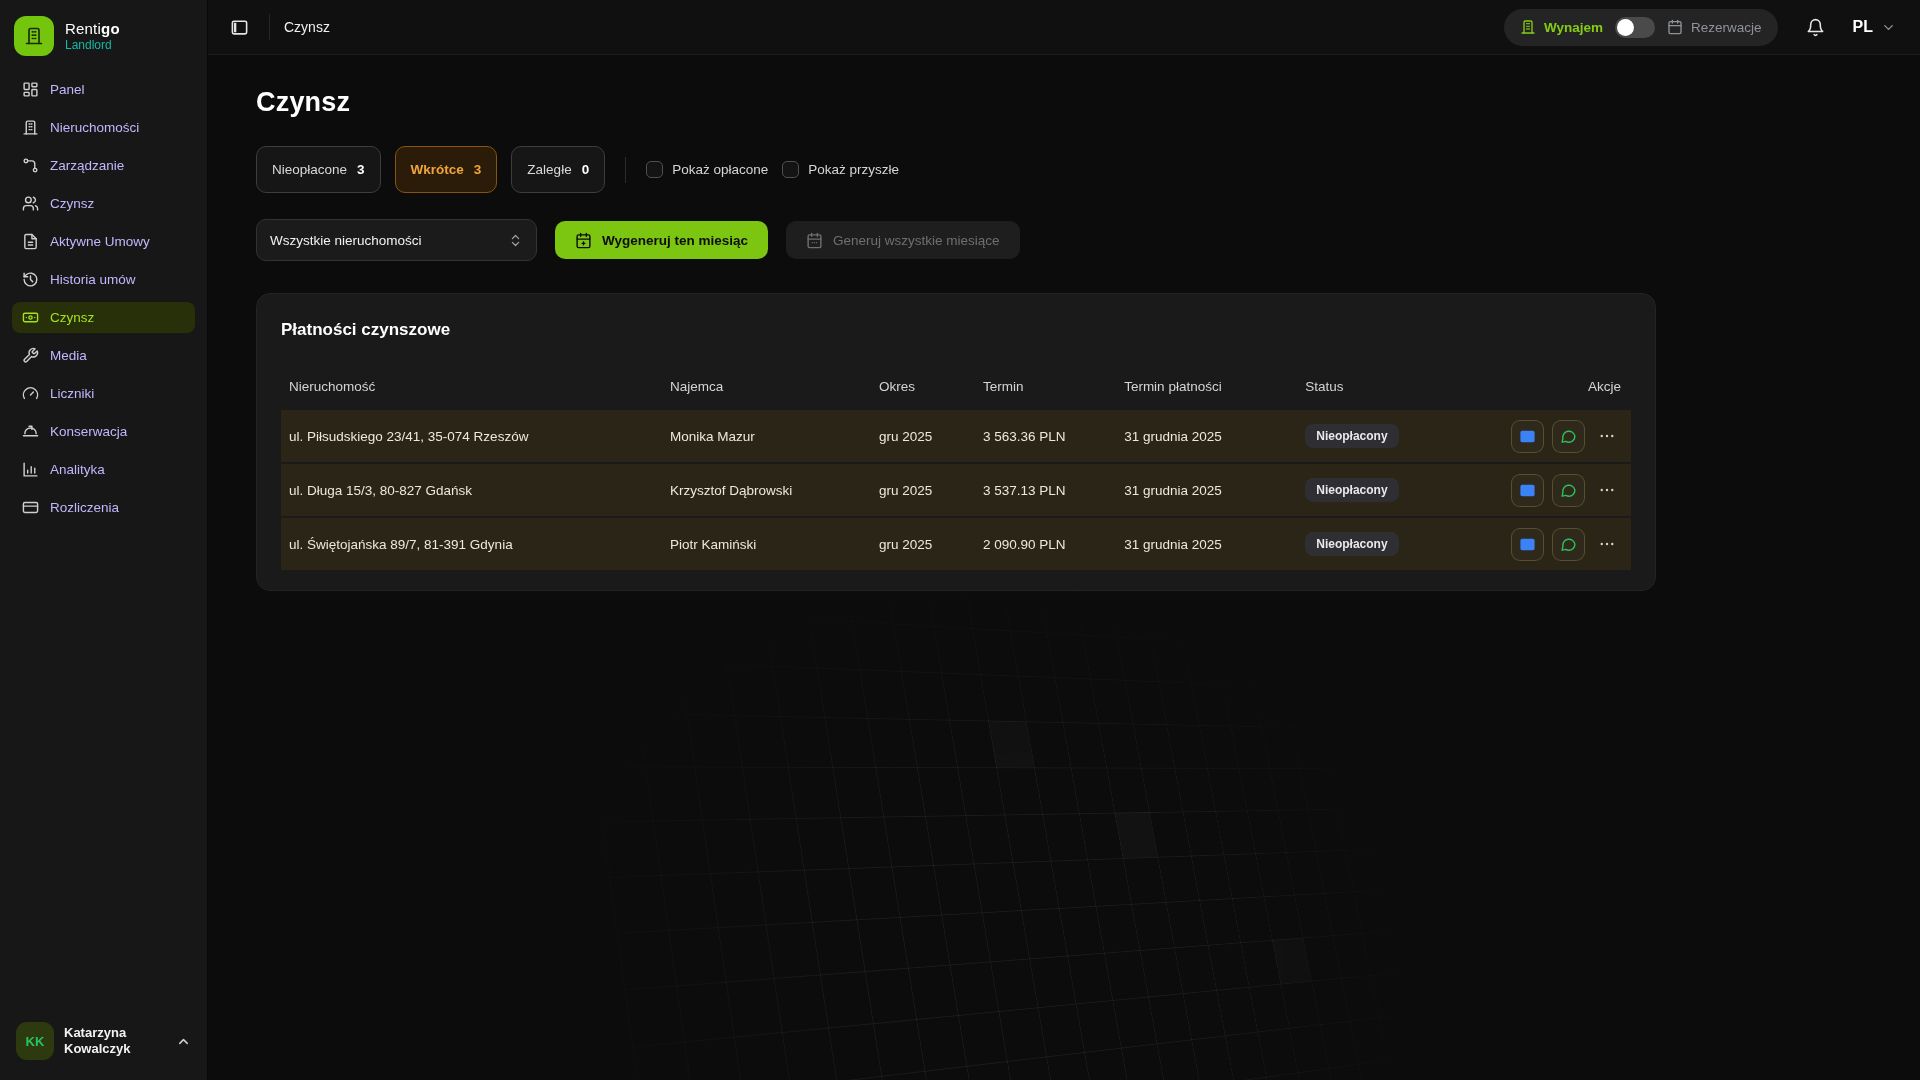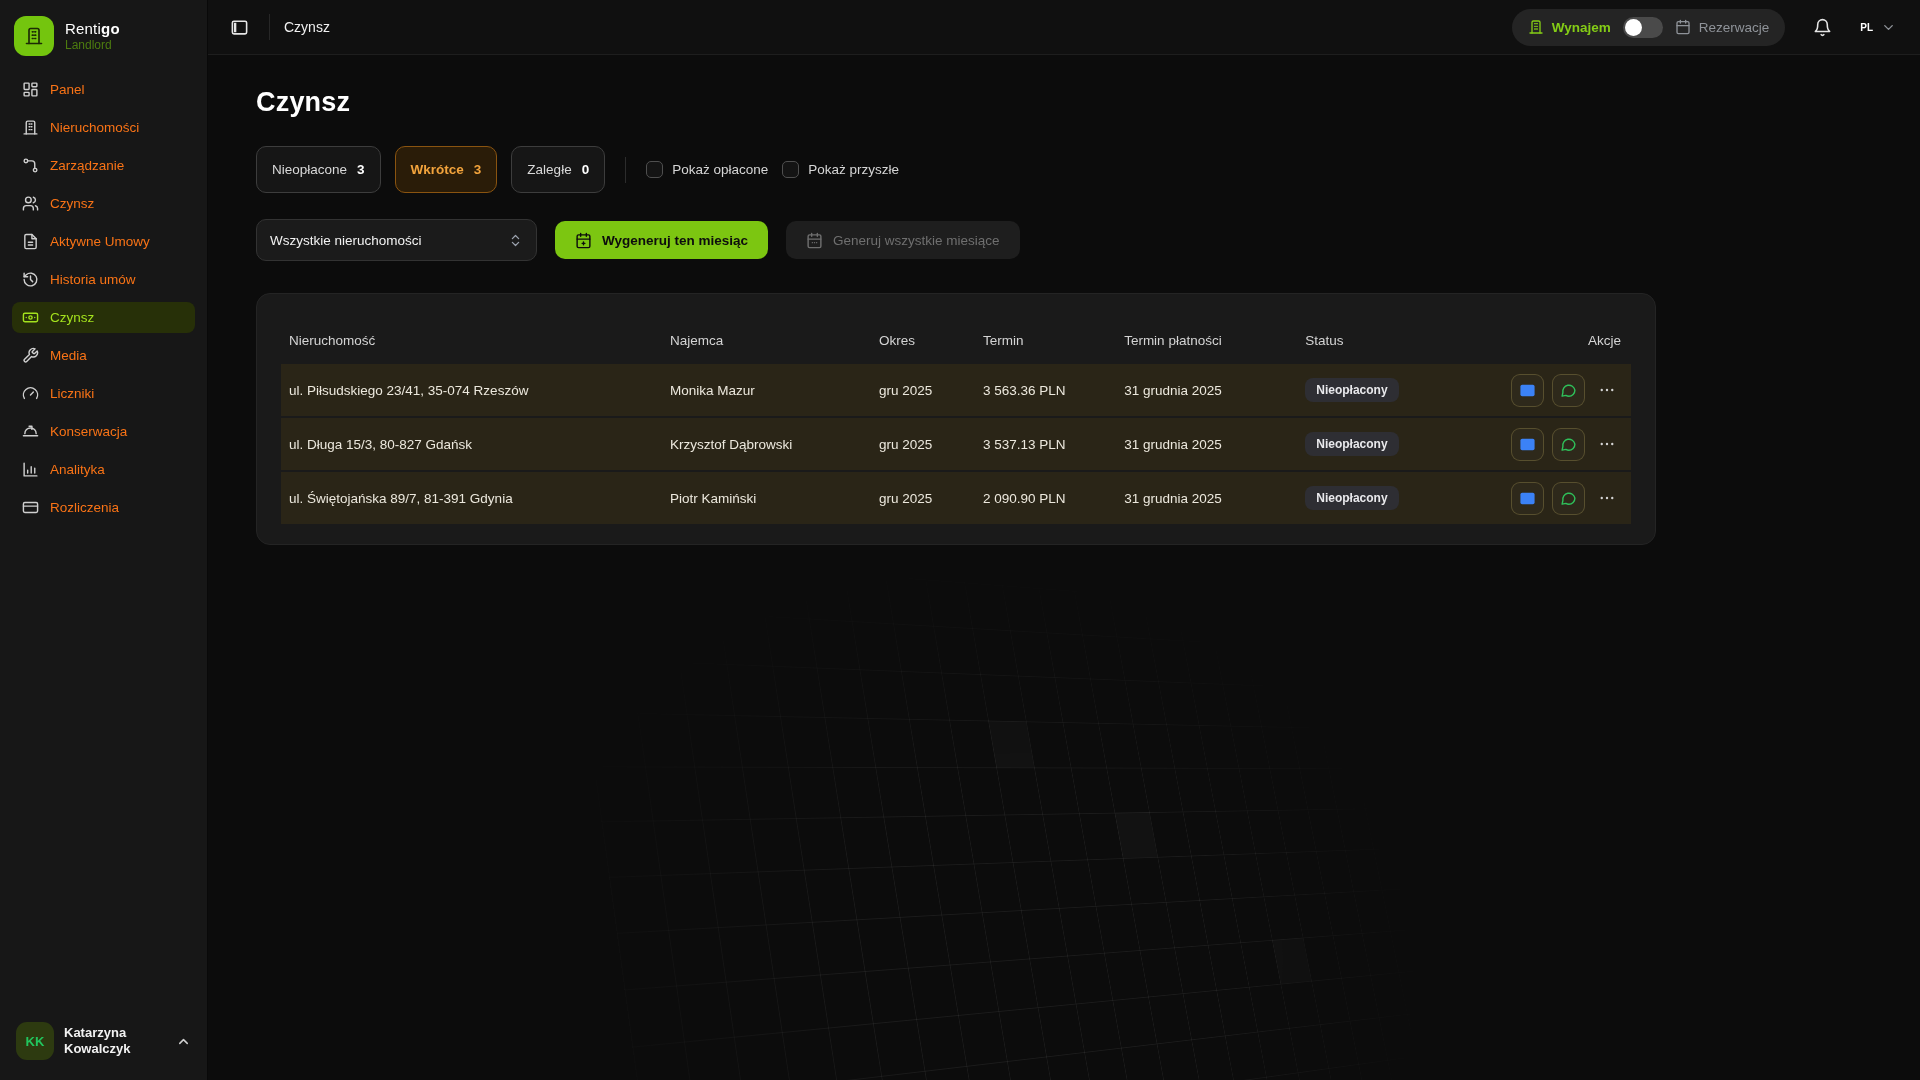--- a/index.html
+++ b/index.html
@@ -8,24 +8,24 @@
   .app { display:flex; width:1920px; height:1080px; }
 
   
   .sidebar { width:208px; height:100%; background:#171717; border-right:1px solid #090909;
     display:flex; flex-direction:column; padding:14px 12px 16px; flex-shrink:0; }
   .brand { display:flex; align-items:center; gap:11px; padding:2px 2px 18px; }
   .brand-logo { width:40px; height:40px; border-radius:12px; background:#74c50e; color:#1c2b05;
     display:flex; align-items:center; justify-content:center; flex-shrink:0; }
   .brand-name { font-size:15px; color:#fff; letter-spacing:.2px; }
   .brand-name b { font-weight:700; }
-  .brand-sub { font-size:12px; color:#4d7c0f; margin-top:1px; }
+  .brand-sub { font-size:12px; color:#14b8a6; margin-top:1px; }
   .nav { display:flex; flex-direction:column; gap:7px; }
   .nav-item { display:flex; align-items:center; gap:11px; height:31px; padding:0 10px;
-    border-radius:8px; color:#f97316; font-size:13.5px; cursor:pointer; }
+    border-radius:8px; color:#c4b5fd; font-size:13.5px; cursor:pointer; }
   .nav-item .ic { display:flex; color:#d0d0d0; }
   .nav-item.active { background:#273008; color:#a4e21d; }
   .nav-item.active .ic { color:#a4e21d; }
   .side-spacer { flex:1; }
   .user { display:flex; align-items:center; gap:10px; padding:4px 4px; cursor:pointer; }
   .avatar { width:38px; height:38px; border-radius:11px; background:#2d3a10; color:#22c55e;
     font-size:13px; font-weight:700; display:flex; align-items:center; justify-content:center; }
   .user-name { font-size:13px; font-weight:700; color:#f2f2f2; line-height:1.25; flex:1; }
   .user .chev { color:#cfcfcf; display:flex; }
 
@@ -39,21 +39,21 @@
   .breadcrumb { font-size:14px; color:#f0f0f0; }
   .topbar-right { margin-left:auto; display:flex; align-items:center; gap:22px; }
   .mode-pill { display:flex; align-items:center; gap:12px; background:#242424; border-radius:999px;
     padding:8px 16px; }
   .mode-left { display:flex; align-items:center; gap:8px; color:#84cc16; font-size:13.5px;
     font-weight:700; cursor:pointer; }
   .mode-right { display:flex; align-items:center; gap:8px; color:#8f9399; font-size:13.5px; cursor:pointer; }
   .switch { width:40px; height:21px; background:#4a4a4a; border-radius:999px; position:relative; cursor:pointer; }
   .switch .knob { position:absolute; left:2px; top:2px; width:17px; height:17px; border-radius:50%; background:#fff; }
   .lang { display:flex; align-items:center; gap:8px; cursor:pointer; }
-  .lang-code { font-size:10px; font-weight:700; color:#fff; }
+  .lang-code { font-size:16px; font-weight:700; color:#fff; }
   .lang .chev { color:#8f9399; display:flex; }
 
   
   .main { flex:1; position:relative; overflow:hidden; background:#0c0c0c; padding:26px 48px; }
   .bg-grid { position:absolute; left:420px; top:470px; width:1500px; height:980px;
     background-image:
       linear-gradient(rgba(255,255,255,0.06) 1px, transparent 1px),
       linear-gradient(90deg, rgba(255,255,255,0.06) 1px, transparent 1px);
     background-size:58px 58px;
     transform: perspective(1300px) rotateY(24deg) rotateX(9deg) rotateZ(-4.5deg);
@@ -380,20 +380,21 @@
                   <rect x="3" y="4" width="18" height="18" rx="2"></rect>
                   <path d="M16 2v4M8 2v4M3 10h18"></path>
                   <path d="M9 15h.01M12 15h.01M15 15h.01"></path>
                 </svg>
               </span>
             <span>Generuj wszystkie miesiące</span>
           </button>
         </div>
 
         <section class="card">
+          <h2 class="card-title">Płatności czynszowe</h2>
 
           <div class="tbl-header">
             <span>Nieruchomość</span>
             <span>Najemca</span>
             <span>Okres</span>
             <span>Termin</span>
             <span>Termin płatności</span>
             <span>Status</span>
             <span class="col-actions">Akcje</span>
           </div>

